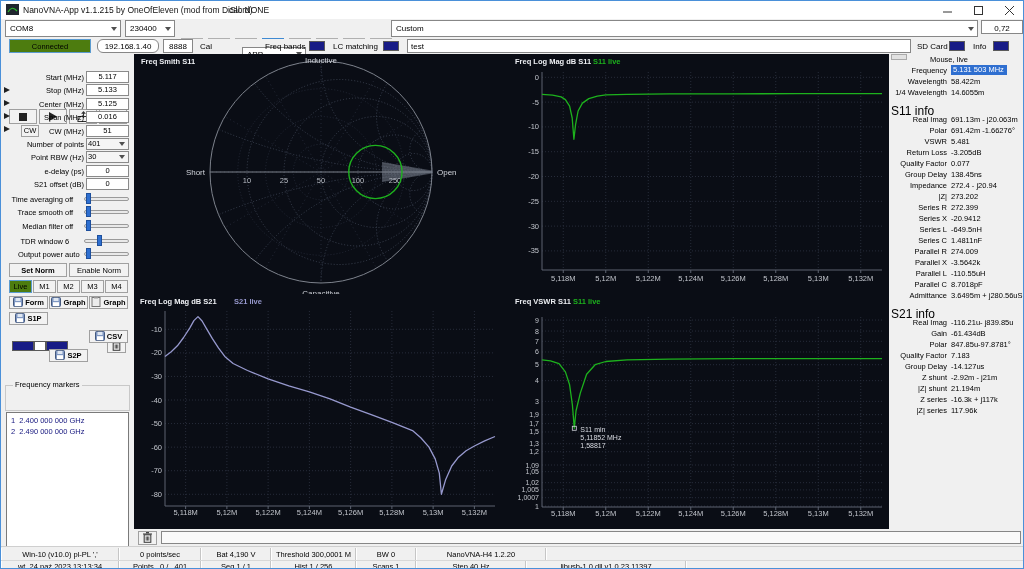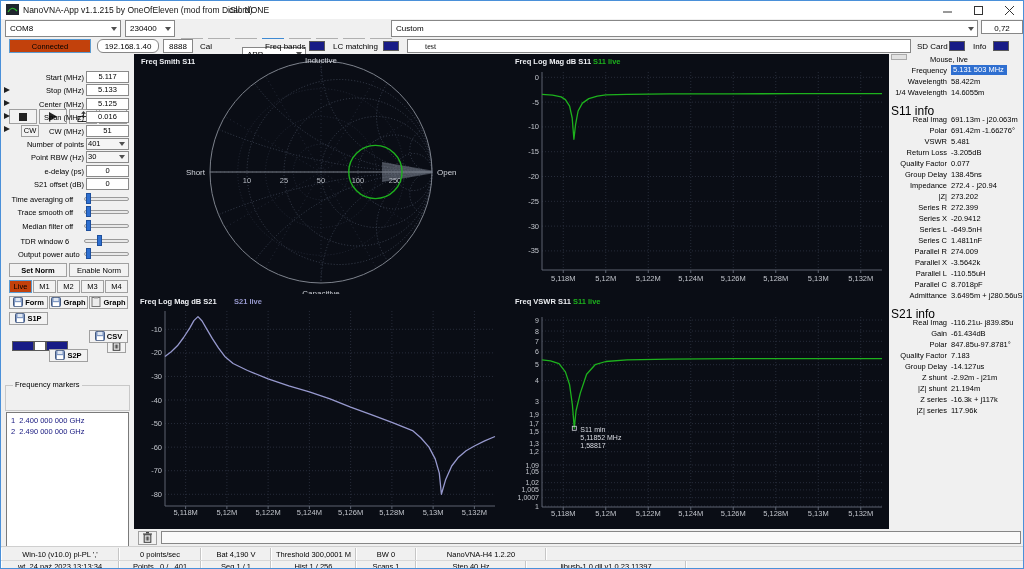--- a/index.html
+++ b/index.html
@@ -20,21 +20,21 @@
           border:3px solid transparent; border-top:4px solid #505050; }
   .tbtn { position:absolute; top:19px; width:22px; height:17px; background:#f6f6f6; border:1px solid #b0b0b0;
           display:flex; align-items:center; justify-content:center; }
   .tbtn.active { border:1px solid #3f8ad2; background:#eaf3fb; }
   .field { background:#fff; border:1px solid #878787; font-size:8px; font-family:"Liberation Sans",sans-serif;
            text-align:center; position:absolute; }
   .lbl { position:absolute; font-size:8px; color:#000; white-space:nowrap; }
   .swatch { position:absolute; background:#181c86; border:1px solid #5a5a5a; }
   .btn { position:absolute; background:#f2f2f2; border:1px solid #a0a0a0; font-size:7.5px; text-align:center;
          display:flex; align-items:center; justify-content:center; gap:2px; }
-  .btn.blue { background:#c2410c; border-color:#5b9bd0; }
+  .btn.blue { background:#4d7c0f; border-color:#5b9bd0; }
   .sidebar { position:absolute; left:0; top:53px; width:133px; height:492px; background:#f0f0f0; }
   .sb-row-label { position:absolute; text-align:right; font-size:7.5px; white-space:nowrap; }
   .sb-input { position:absolute; left:85px; width:43px; height:12px; background:#fff; border:1px solid #8a8a8a;
               font-size:7.5px; text-align:center; line-height:10px; }
   .sb-select { background:#f5f5f5; text-align:left; padding-left:1px; }
   .larrow { position:absolute; left:3px; width:0; height:0; border:3.5px solid transparent; border-left:6px solid #222; }
   .slider-track { position:absolute; left:83px; width:45px; height:4px; background:#e9e9e9; border:1px solid #9a9a9a;
                   border-radius:2px; }
   .slider-thumb { position:absolute; width:5px; height:11px; background:#2e6fd0; border:1px solid #1d4f9c; }
   .groupbox { position:absolute; left:4px; top:331px; width:125px; height:26px; border:1px solid #c8c8c8; }
@@ -169,21 +169,21 @@
     <input class="field" style="left: 162px; top: 0px; width: 30px; height: 14px;" value="8888">
     <span class="lbl" style="left:199px;top:3px;">Cal</span>
     <div class="combo" style="left:214px;top:8px;width:64px;height:14px;margin-left:27px;">
       <span>APP</span>
         <i class="chev"></i>
     </div>
     <span class="lbl" style="left:264px;top:3px;">Freq bands</span>
     <span class="swatch" style="left:308px;top:2px;width:16px;height:10px;"></span>
     <span class="lbl" style="left:332px;top:3px;">LC matching</span>
     <span class="swatch" style="left:382px;top:2px;width:16px;height:10px;"></span>
-    <input class="field" style="left: 406px; top: 0px; width: 504px; height: 14px; text-align: left; padding-left: 17px; font-family: Liberation Serif, serif;" value="test">
+    <input class="field" style="left: 406px; top: 0px; width: 504px; height: 14px; text-align: left; padding-left: 3px;" value="test">
     <span class="lbl" style="left:916px;top:3px;">SD Card</span>
     <span class="swatch" style="left:948px;top:2px;width:16px;height:10px;"></span>
     <span class="lbl" style="left:972px;top:3px;">Info</span>
     <span class="swatch" style="left:992px;top:2px;width:16px;height:10px;"></span>
   </div>
 
   <div class="sidebar">
     <span id="sb-transport"></span>
     <span id="sb-arrows"></span>
     <span id="sb-rows"></span>

